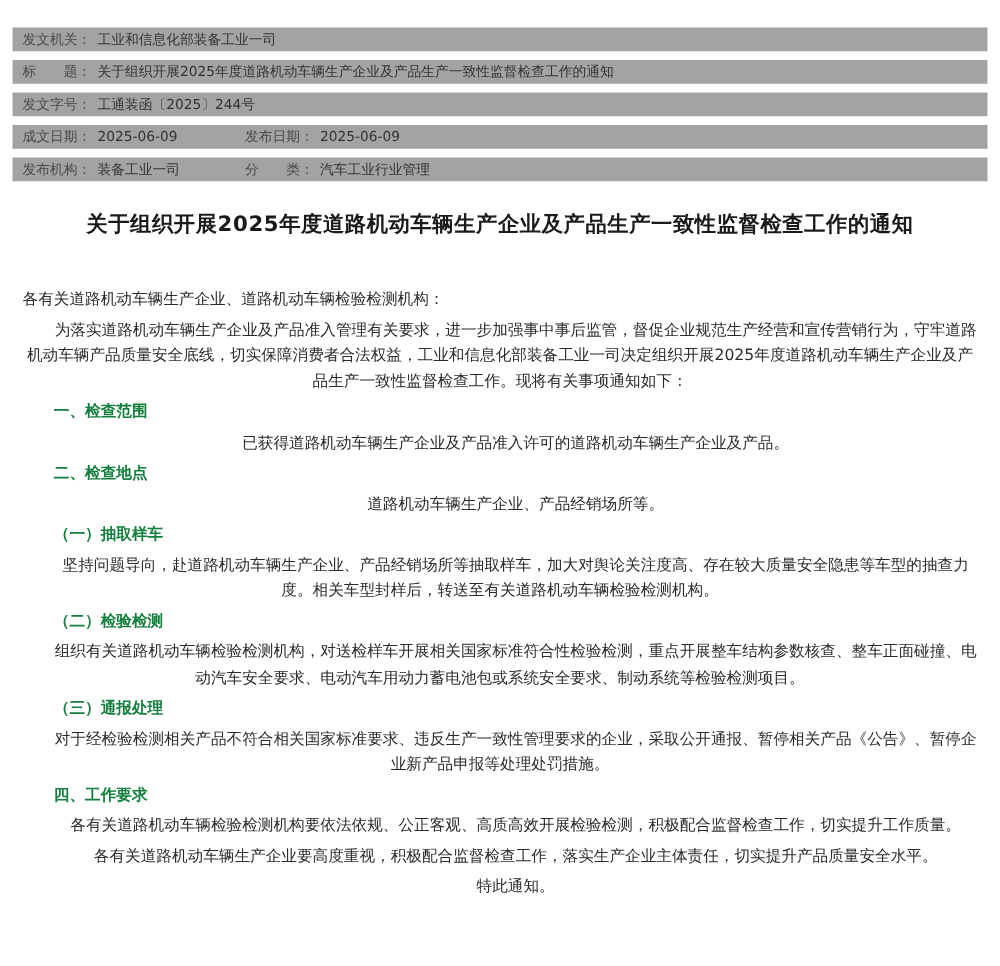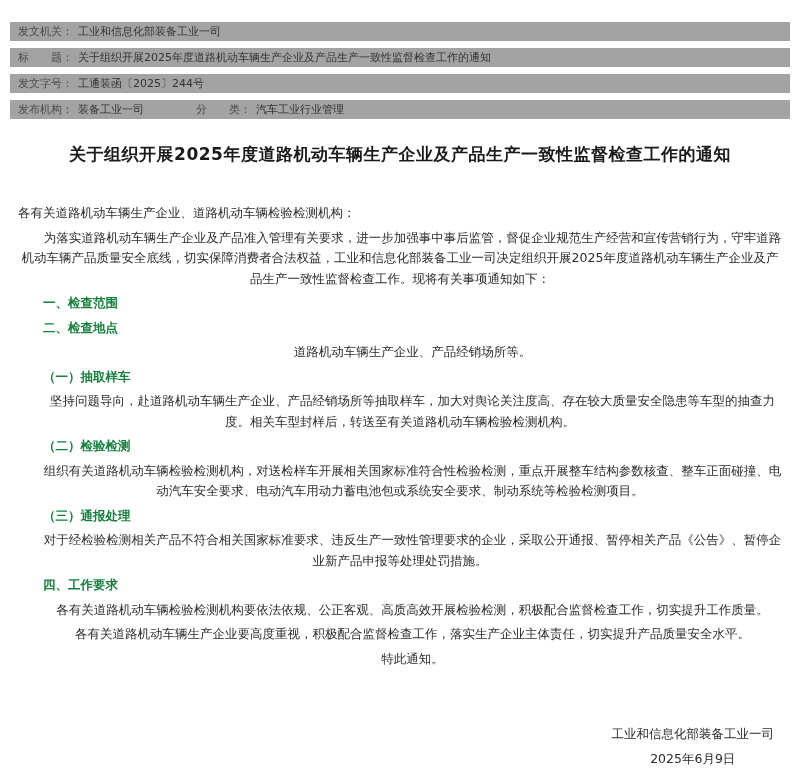--- a/index.html
+++ b/index.html
@@ -64,30 +64,34 @@
   <div class="meta-row">
     <span class="mlabel">发文机关：</span><span class="mvalue">工业和信息化部装备工业一司</span>
   </div>
   <div class="meta-row">
     <span class="mlabel">标　　题：</span><span class="mvalue">关于组织开展2025年度道路机动车辆生产企业及产品生产一致性监督检查工作的通知</span>
   </div>
   <div class="meta-row">
     <span class="mlabel">发文字号：</span><span class="mvalue">工通装函〔2025〕244号</span>
   </div>
   <div class="meta-row">
+    <span class="pair-first"><span class="mlabel">成文日期：</span><span class="mvalue">2025-06-09</span></span><span><span class="mlabel">发布日期：</span><span class="mvalue">2025-06-09</span></span>
+  </div>
+  <div class="meta-row">
     <span class="pair-first"><span class="mlabel">发布机构：</span><span class="mvalue">装备工业一司</span></span><span><span class="mlabel">分　　类：</span><span class="mvalue">汽车工业行业管理</span></span>
   </div>
 </div>
 
 <h1 class="doc-title">关于组织开展2025年度道路机动车辆生产企业及产品生产一致性监督检查工作的通知</h1>
 
 <div class="doc-body">
     <p class="salutation">各有关道路机动车辆生产企业、道路机动车辆检验检测机构：</p>
     <p class="para">为落实道路机动车辆生产企业及产品准入管理有关要求，进一步加强事中事后监管，督促企业规范生产经营和宣传营销行为，守牢道路机动车辆产品质量安全底线，切实保障消费者合法权益，工业和信息化部装备工业一司决定组织开展2025年度道路机动车辆生产企业及产品生产一致性监督检查工作。现将有关事项通知如下：</p>
     <p class="heading">一、检查范围</p>
+    <p class="para">已获得道路机动车辆生产企业及产品准入许可的道路机动车辆生产企业及产品。</p>
     <p class="heading">二、检查地点</p>
     <p class="para">道路机动车辆生产企业、产品经销场所等。</p>
     <p class="subheading">（一）抽取样车</p>
     <p class="para">坚持问题导向，赴道路机动车辆生产企业、产品经销场所等抽取样车，加大对舆论关注度高、存在较大质量安全隐患等车型的抽查力度。相关车型封样后，转送至有关道路机动车辆检验检测机构。</p>
     <p class="subheading">（二）检验检测</p>
     <p class="para">组织有关道路机动车辆检验检测机构，对送检样车开展相关国家标准符合性检验检测，重点开展整车结构参数核查、整车正面碰撞、电动汽车安全要求、电动汽车用动力蓄电池包或系统安全要求、制动系统等检验检测项目。</p>
     <p class="subheading">（三）通报处理</p>
     <p class="para">对于经检验检测相关产品不符合相关国家标准要求、违反生产一致性管理要求的企业，采取公开通报、暂停相关产品《公告》、暂停企业新产品申报等处理处罚措施。</p>
     <p class="heading">四、工作要求</p>
     <p class="para">各有关道路机动车辆检验检测机构要依法依规、公正客观、高质高效开展检验检测，积极配合监督检查工作，切实提升工作质量。</p>

